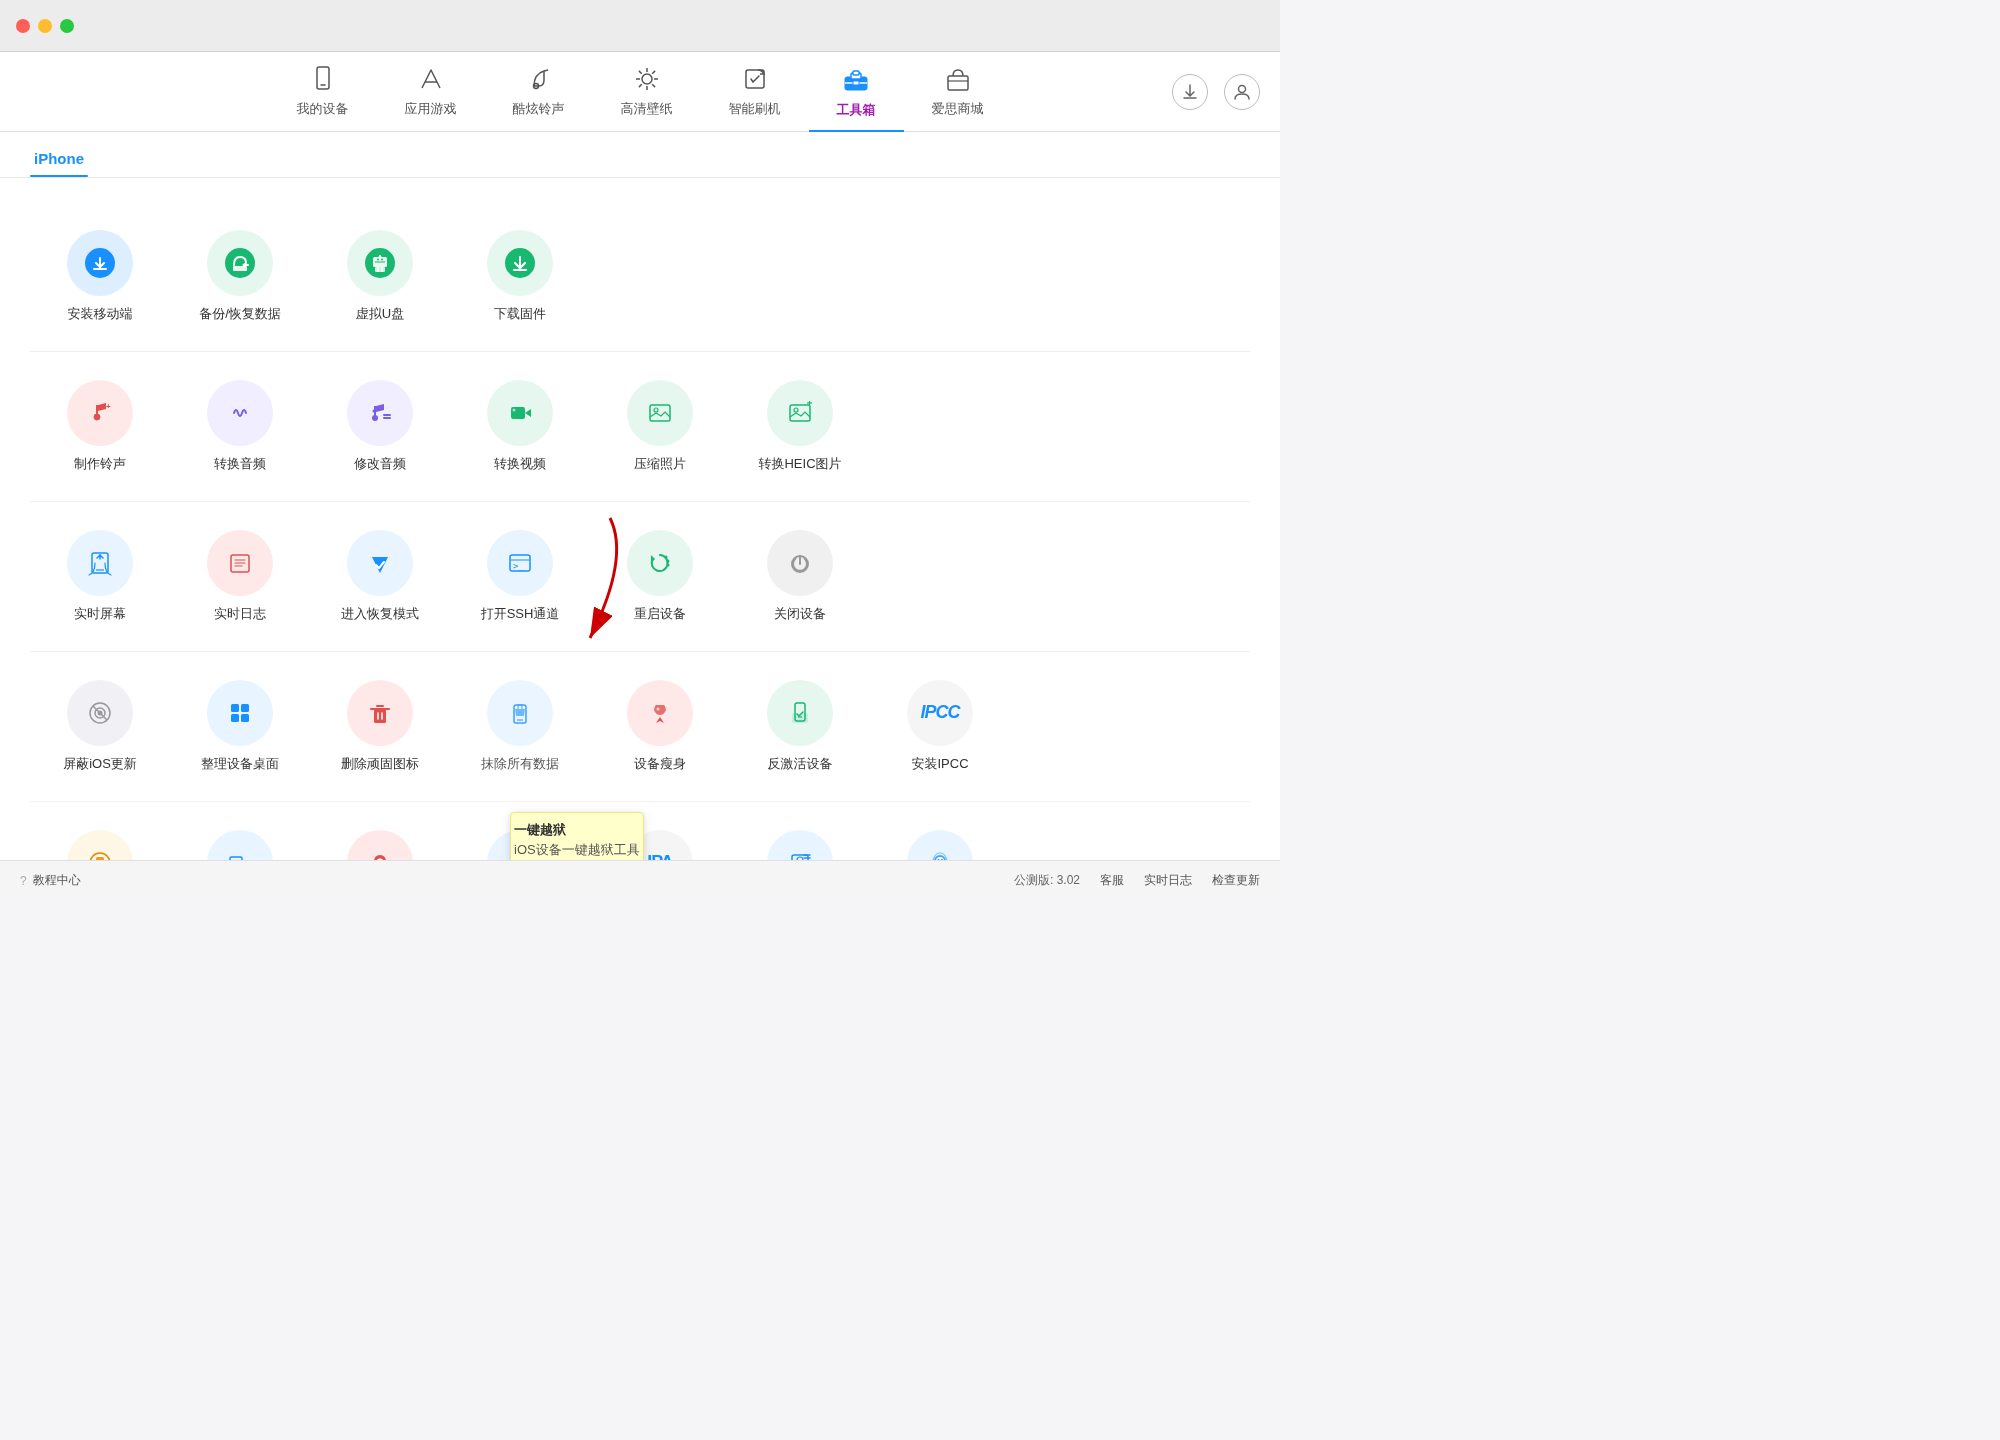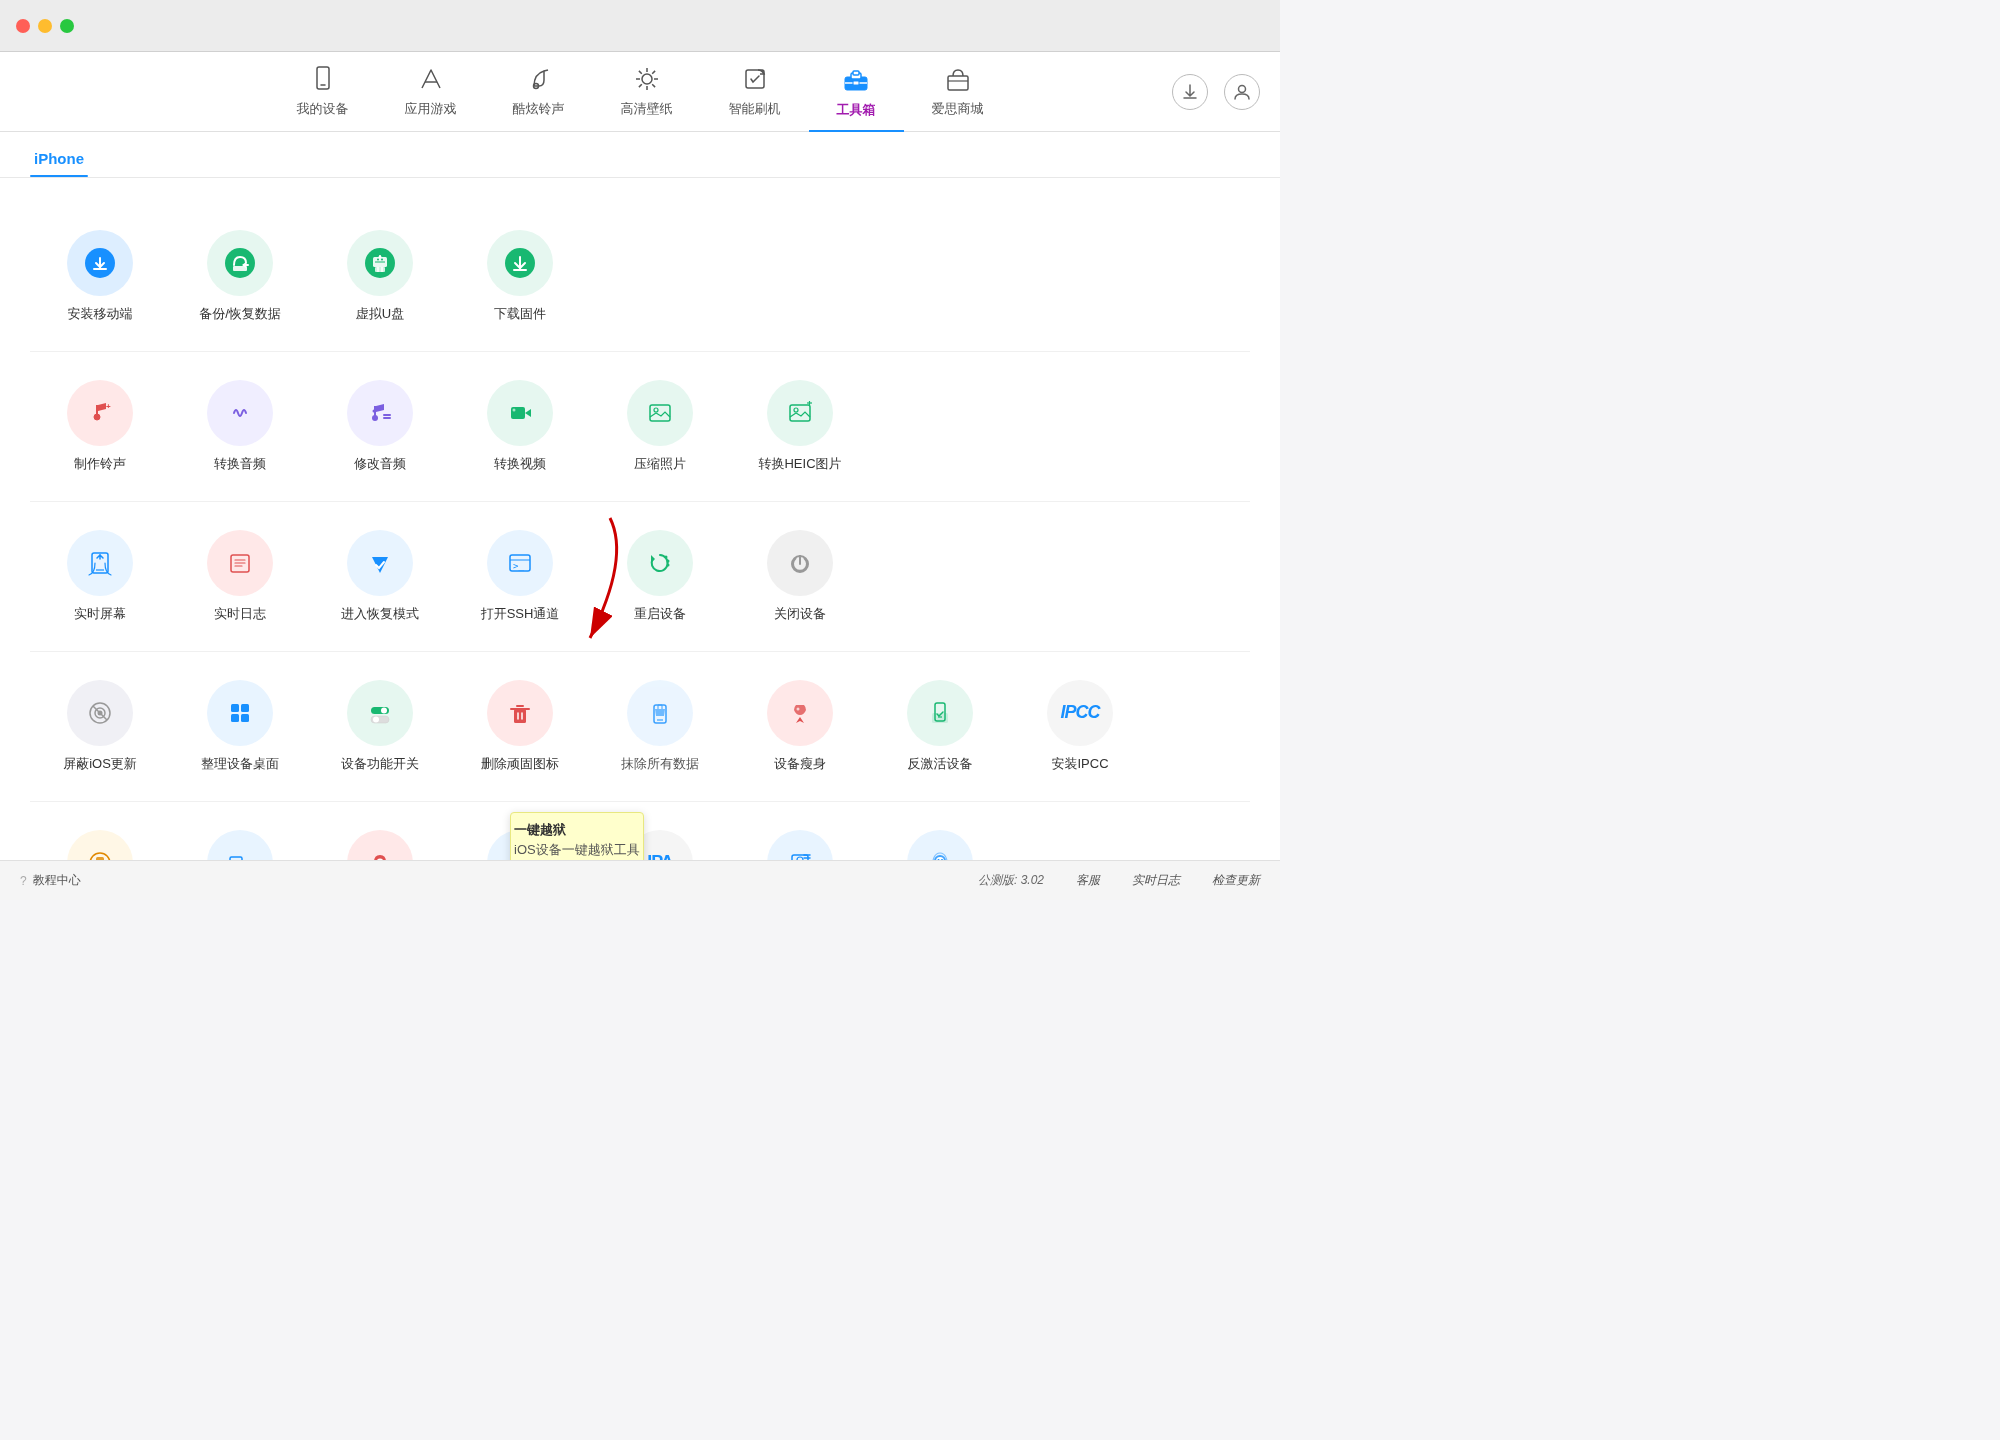--- a/index.html
+++ b/index.html
@@ -205,22 +205,21 @@
       font-size: 12px;
       color: #666;
       position: absolute;
       bottom: 0;
       left: 0;
       right: 0;
     }
     .statusbar-right {
       margin-left: auto;
       display: flex;
-      gap: 32px;
-      font-style: italic;
+      gap: 20px;
     }
     .statusbar-link {
       cursor: pointer;
       color: #555;
     }
   </style>
 </head>
 <body>
 
 <div class="titlebar">
@@ -569,31 +568,20 @@
         <svg width="36" height="36" viewBox="0 0 36 36" fill="none">
           <rect x="9" y="9" width="8" height="8" rx="1.5" fill="#1890ff"></rect>
           <rect x="19" y="9" width="8" height="8" rx="1.5" fill="#1890ff"></rect>
           <rect x="9" y="19" width="8" height="8" rx="1.5" fill="#1890ff"></rect>
           <rect x="19" y="19" width="8" height="8" rx="1.5" fill="#1890ff"></rect>
         </svg>
       </div>
       <span class="tool-label">整理设备桌面</span>
     </div>
 
-    <div class="tool-item">
-      <div class="tool-icon-wrap" style="background:#e6f7f0;">
-        <svg width="36" height="36" viewBox="0 0 36 36" fill="none">
-          <rect x="9" y="12" width="18" height="7" rx="3.5" fill="#18b871"></rect>
-          <circle cx="22" cy="15.5" r="3" fill="white"></circle>
-          <rect x="9" y="21" width="18" height="7" rx="3.5" fill="#ddd" stroke="#ccc" stroke-width="0.5"></rect>
-          <circle cx="14" cy="24.5" r="3" fill="white"></circle>
-        </svg>
-      </div>
-      <span class="tool-label">设备功能开关</span>
-    </div>
 
     <div class="tool-item">
       <div class="tool-icon-wrap" style="background:#ffe8e8;">
         <svg width="36" height="36" viewBox="0 0 36 36" fill="none">
           <rect x="12" y="14" width="12" height="14" rx="1.5" fill="#e05050"></rect>
           <line x1="9" y1="14" x2="27" y2="14" stroke="#e05050" stroke-width="2" stroke-linecap="round"></line>
           <line x1="15" y1="11" x2="21" y2="11" stroke="#e05050" stroke-width="2" stroke-linecap="round"></line>
           <line x1="16" y1="18" x2="16" y2="24" stroke="white" stroke-width="1.5" stroke-linecap="round"></line>
           <line x1="20" y1="18" x2="20" y2="24" stroke="white" stroke-width="1.5" stroke-linecap="round"></line>
         </svg>

